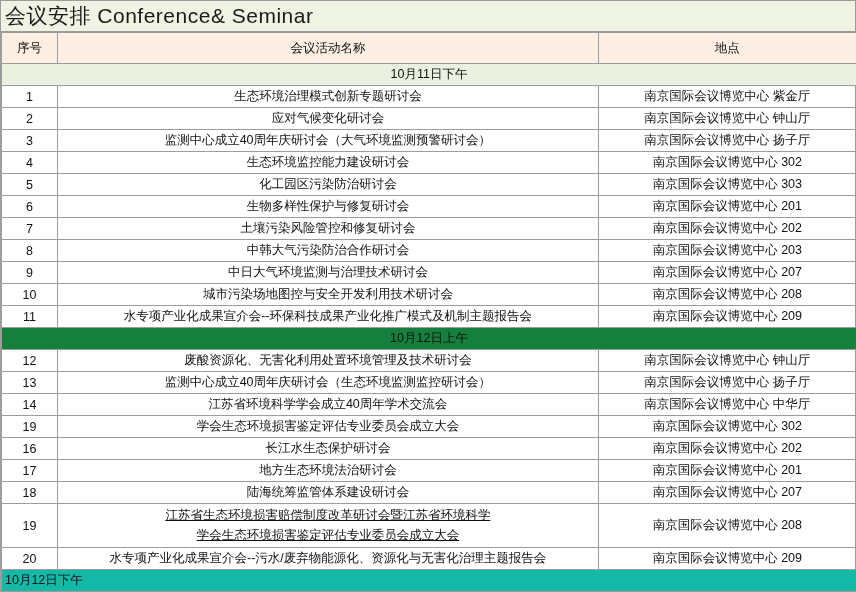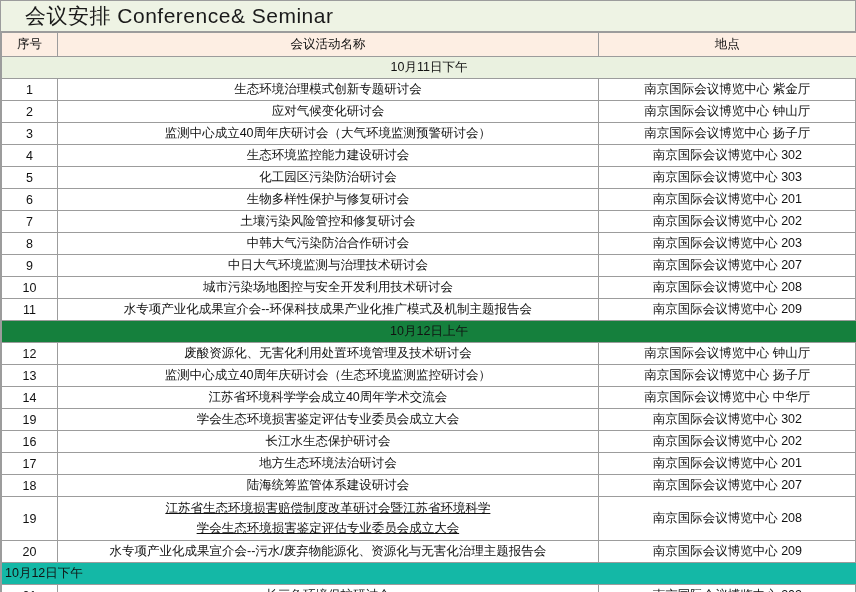--- a/index.html
+++ b/index.html
@@ -19,21 +19,21 @@
     border-left: 1px solid #9c9c9c;
     border-right: 1px solid #9c9c9c;
   }
   .title-bar {
     height: 32px;
     background: #eef3e4;
     border-top: 1px solid #9c9c9c;
     border-bottom: 1px solid #9c9c9c;
     display: flex;
     align-items: center;
-    padding-left: 24px;
+    padding-left: 4px;
     box-sizing: border-box;
   }
   .title-text {
     font-size: 21px;
     color: #1a1a1a;
     font-family: "Liberation Sans", sans-serif;
     letter-spacing: 0.5px;
   }
   table.grid {
     border-collapse: collapse;
@@ -48,21 +48,21 @@
     box-sizing: border-box;
     font-weight: normal;
     vertical-align: middle;
   }
   .col-no { width: 56px; }
   .col-name { width: 540px; }
   .col-place { width: 258px; }
 
   thead th {
     background: #fdeee3;
-    height: 24px;
+    height: 31px;
     text-align: center;
     font-size: 13px;
   }
   .row-no {
     text-align: center;
   }
   .row-name {
     text-align: center;
   }
   .row-place {

